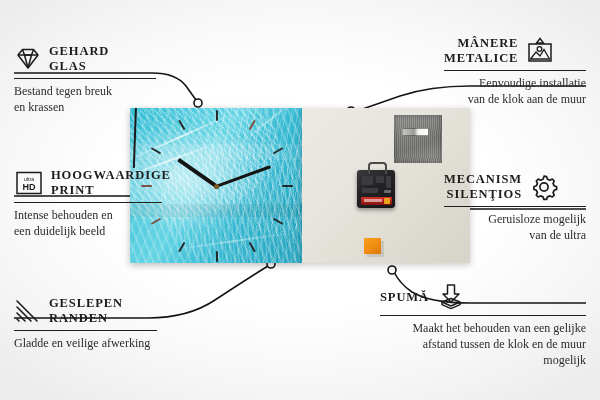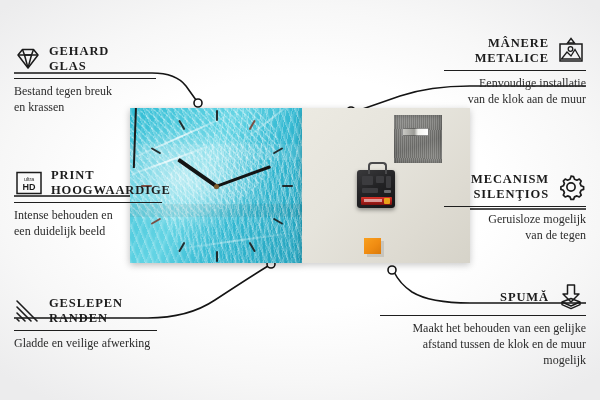--- a/index.html
+++ b/index.html
@@ -97,21 +97,21 @@
   }
   
   .callout{position:absolute;}
   .co-head{display:flex;align-items:center;gap:7px;}
   .co-title{
     font-size:12.5px;letter-spacing:.9px;color:#1c1c1c;line-height:1.18;
     font-weight:700;text-transform:uppercase;
   }
   .co-rule{height:1px;background:#1e1e1e;margin:4px 0 4px 0;}
   .co-desc{font-size:12px;color:#2b2b2b;line-height:1.34;}
-  .right .co-head{justify-content:flex-end;}
+  .right .co-head{justify-content:flex-start;}
   .right .co-title{text-align:right;}
   .right .co-desc{text-align:right;}
   .icon{flex:0 0 auto;display:block;}
   
   #wires{position:absolute;left:0;top:0;width:600px;height:400px;pointer-events:none;}
 </style>
 </head>
 <body>
 
 <div id="stage">
@@ -212,22 +212,22 @@
   </div>
 
   <div class="callout left" style="left:14px;top:168px;width:148px;">
     <div class="co-head">
       <svg class="icon" width="30" height="26" viewBox="0 0 30 26">
         <rect x="3" y="2.5" width="24" height="21" fill="none" stroke="#1b1b1b" stroke-width="1.5"></rect>
         <text x="15" y="11" font-family="Liberation Sans, sans-serif" font-size="5.2" text-anchor="middle" fill="#1b1b1b">ultra</text>
         <text x="15" y="20" font-family="Liberation Sans, sans-serif" font-size="9" font-weight="bold" text-anchor="middle" fill="#1b1b1b">HD</text>
       </svg>
       <div>
+        <div class="co-title">HOOGWAARDIGE</div>
         <div class="co-title">PRINT</div>
-        <div class="co-title">HOOGWAARDIGE</div>
       </div>
     </div>
     <div class="co-rule"></div>
     <div class="co-desc">Intense behouden en</div>
     <div class="co-desc">een duidelijk beeld</div>
   </div>
 
   <div class="callout left" style="left:14px;top:296px;width:143px;">
     <div class="co-head">
       <svg class="icon" width="28" height="26" viewBox="0 0 28 26">
@@ -273,21 +273,21 @@
       </div>
       <svg class="icon" width="30" height="28" viewBox="0 0 30 28">
         <g fill="none" stroke="#1b1b1b" stroke-width="1.7" stroke-linejoin="round">
           <path d="M15 3.2 l2.6 .5 .9 2.5 2.4 1 2.4-1.1 1.9 1.9 -1.1 2.4 1 2.4 2.5 .9 0 2.7 -2.5 .9 -1 2.4 1.1 2.4 -1.9 1.9 -2.4-1.1 -2.4 1 -.9 2.5 -2.7 0 -.9-2.5 -2.4-1 -2.4 1.1 -1.9-1.9 1.1-2.4 -1-2.4 -2.5-.9 0-2.7 2.5-.9 1-2.4 -1.1-2.4 1.9-1.9 2.4 1.1 2.4-1 .9-2.5 z"></path>
           <circle cx="15" cy="14" r="4.1"></circle>
         </g>
       </svg>
     </div>
     <div class="co-rule"></div>
     <div class="co-desc">Geruisloze mogelijk</div>
-    <div class="co-desc">van de tegen</div>
+    <div class="co-desc">van de ultra</div>
   </div>
 
   <div class="callout right" style="left:380px;top:283px;width:206px;">
     <div class="co-head">
       <div>
         <div class="co-title">SPUMĂ</div>
       </div>
       <svg class="icon" width="30" height="28" viewBox="0 0 30 28">
         <g fill="none" stroke="#1b1b1b" stroke-width="1.5" stroke-linejoin="round">
           <path d="M11.5 2 H18.5 V11 H23 L15 19 L7 11 H11.5 Z"></path>

